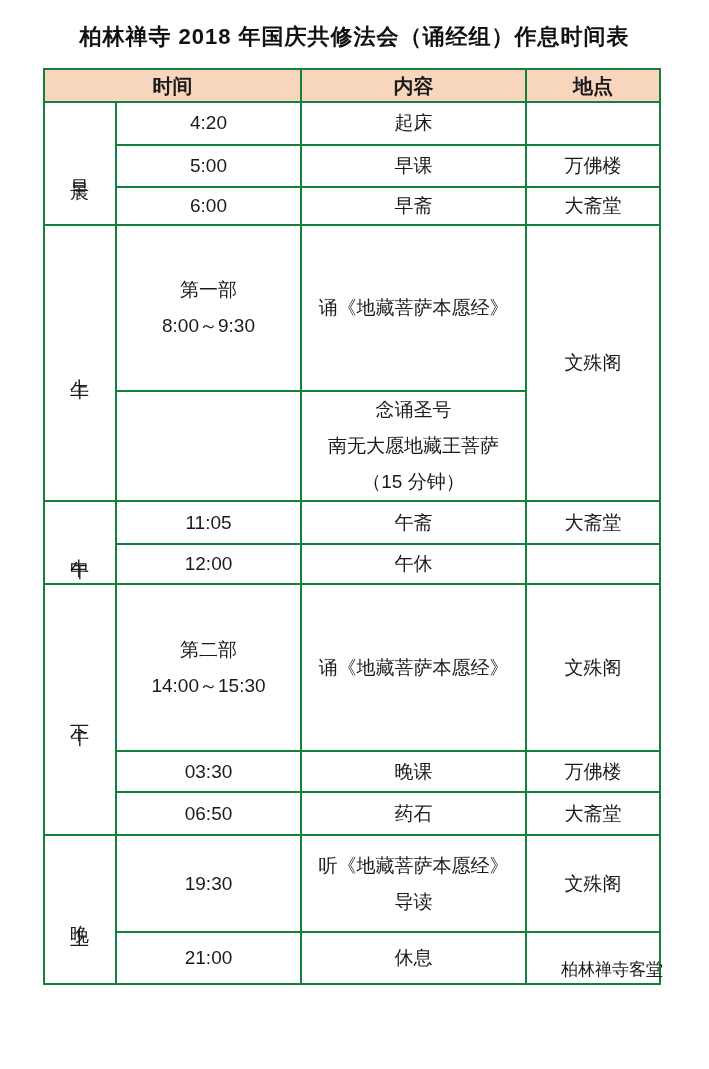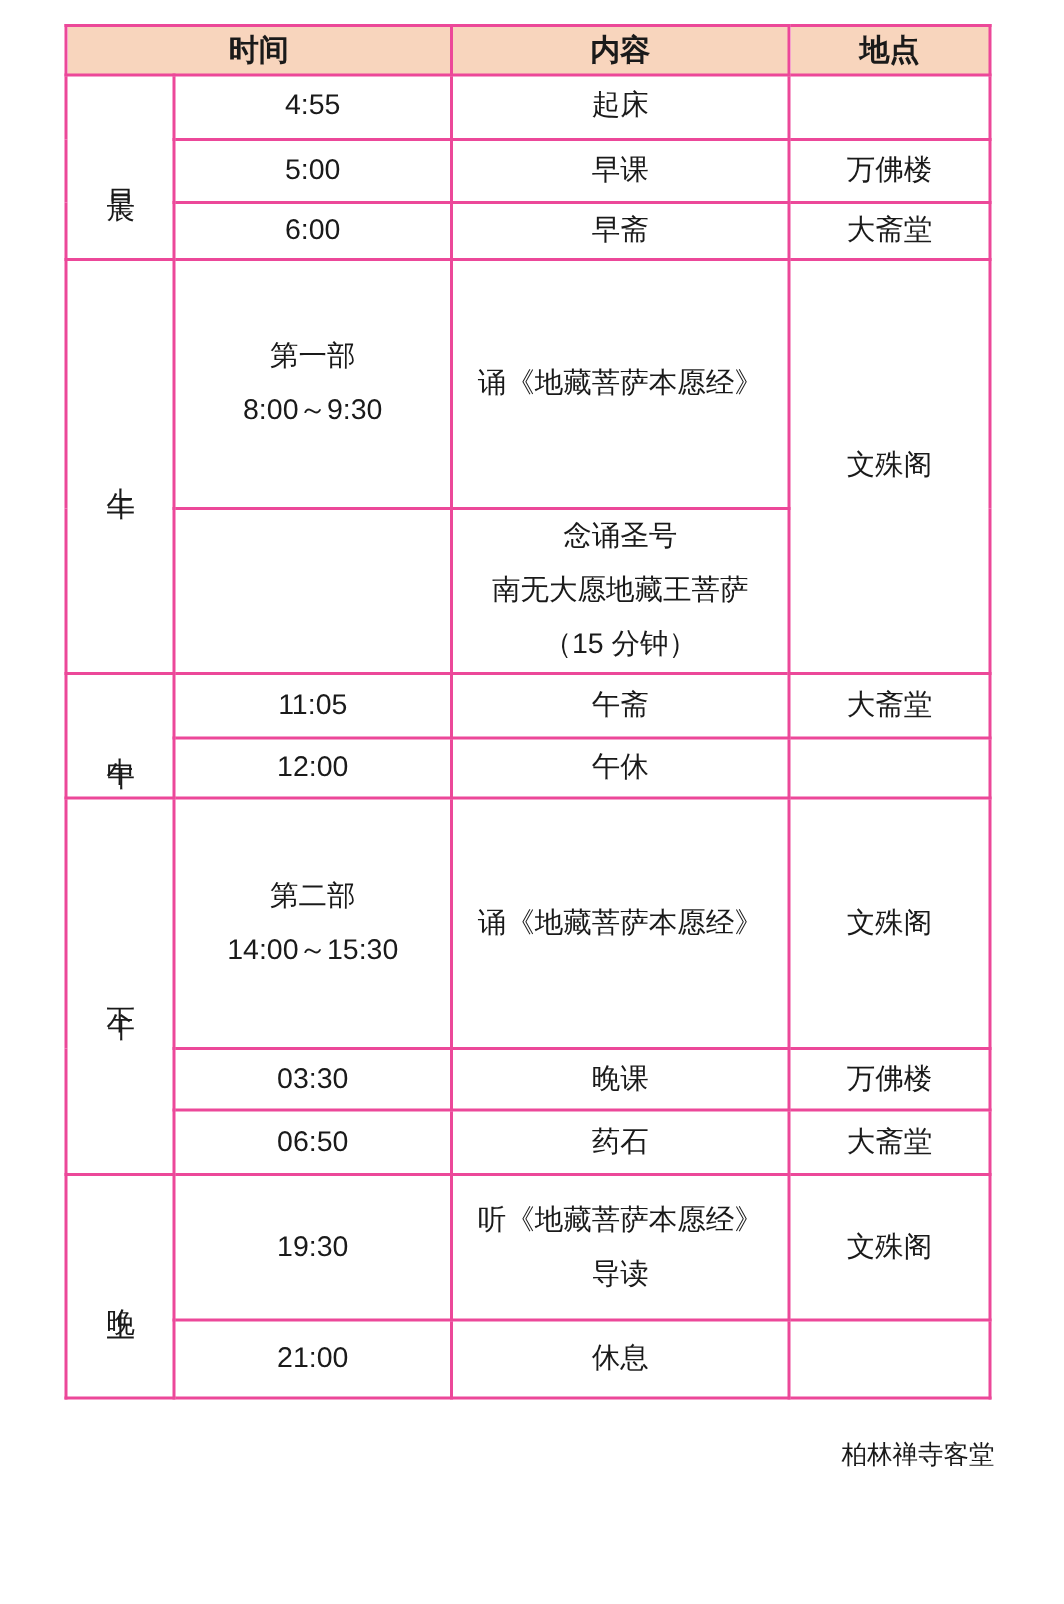--- a/index.html
+++ b/index.html
@@ -25,21 +25,21 @@
     letter-spacing: 1px;
     color: #111111;
   }
   table.schedule {
     border-collapse: collapse;
     table-layout: fixed;
     margin: 16px 0 0 43px;
     width: 616px;
   }
   table.schedule td, table.schedule th {
-    border: 2px solid #ec4899;
+    border: 2px solid #15803d;
     padding: 0;
     text-align: center;
     vertical-align: middle;
     font-size: 19px;
     font-weight: normal;
     line-height: 1.9;
     white-space: pre-line;
     overflow: hidden;
   }
   table.schedule th {
@@ -68,39 +68,40 @@
     font-size: 17px;
     line-height: 1.65;
     color: #1a1a1a;
   }
 </style>
 </head>
 <body>
 
 <div class="page">
 
+  <h1 class="title">柏林禅寺 2018 年国庆共修法会（诵经组）作息时间表</h1>
 
   <table class="schedule">
     <colgroup>
       <col class="c-period">
         <col class="c-time">
         <col class="c-content">
         <col class="c-location">
     </colgroup>
 
     <tbody>
         <tr style="height:33px">
       <th colspan="2">时间</th>
       <th>内容</th>
       <th>地点</th>
     </tr>
 
     <tr style="height:43px">
       <td class="period" rowspan="3"><span>早晨</span></td>
-      <td class="time">4:55</td>
+      <td class="time">4:20</td>
       <td class="content">起床</td>
       <td class="location"></td>
     </tr>
     <tr style="height:42px">
       <td class="time">5:00</td>
       <td class="content">早课</td>
       <td class="location">万佛楼</td>
     </tr>
     <tr style="height:37px">
       <td class="time">6:00</td>

